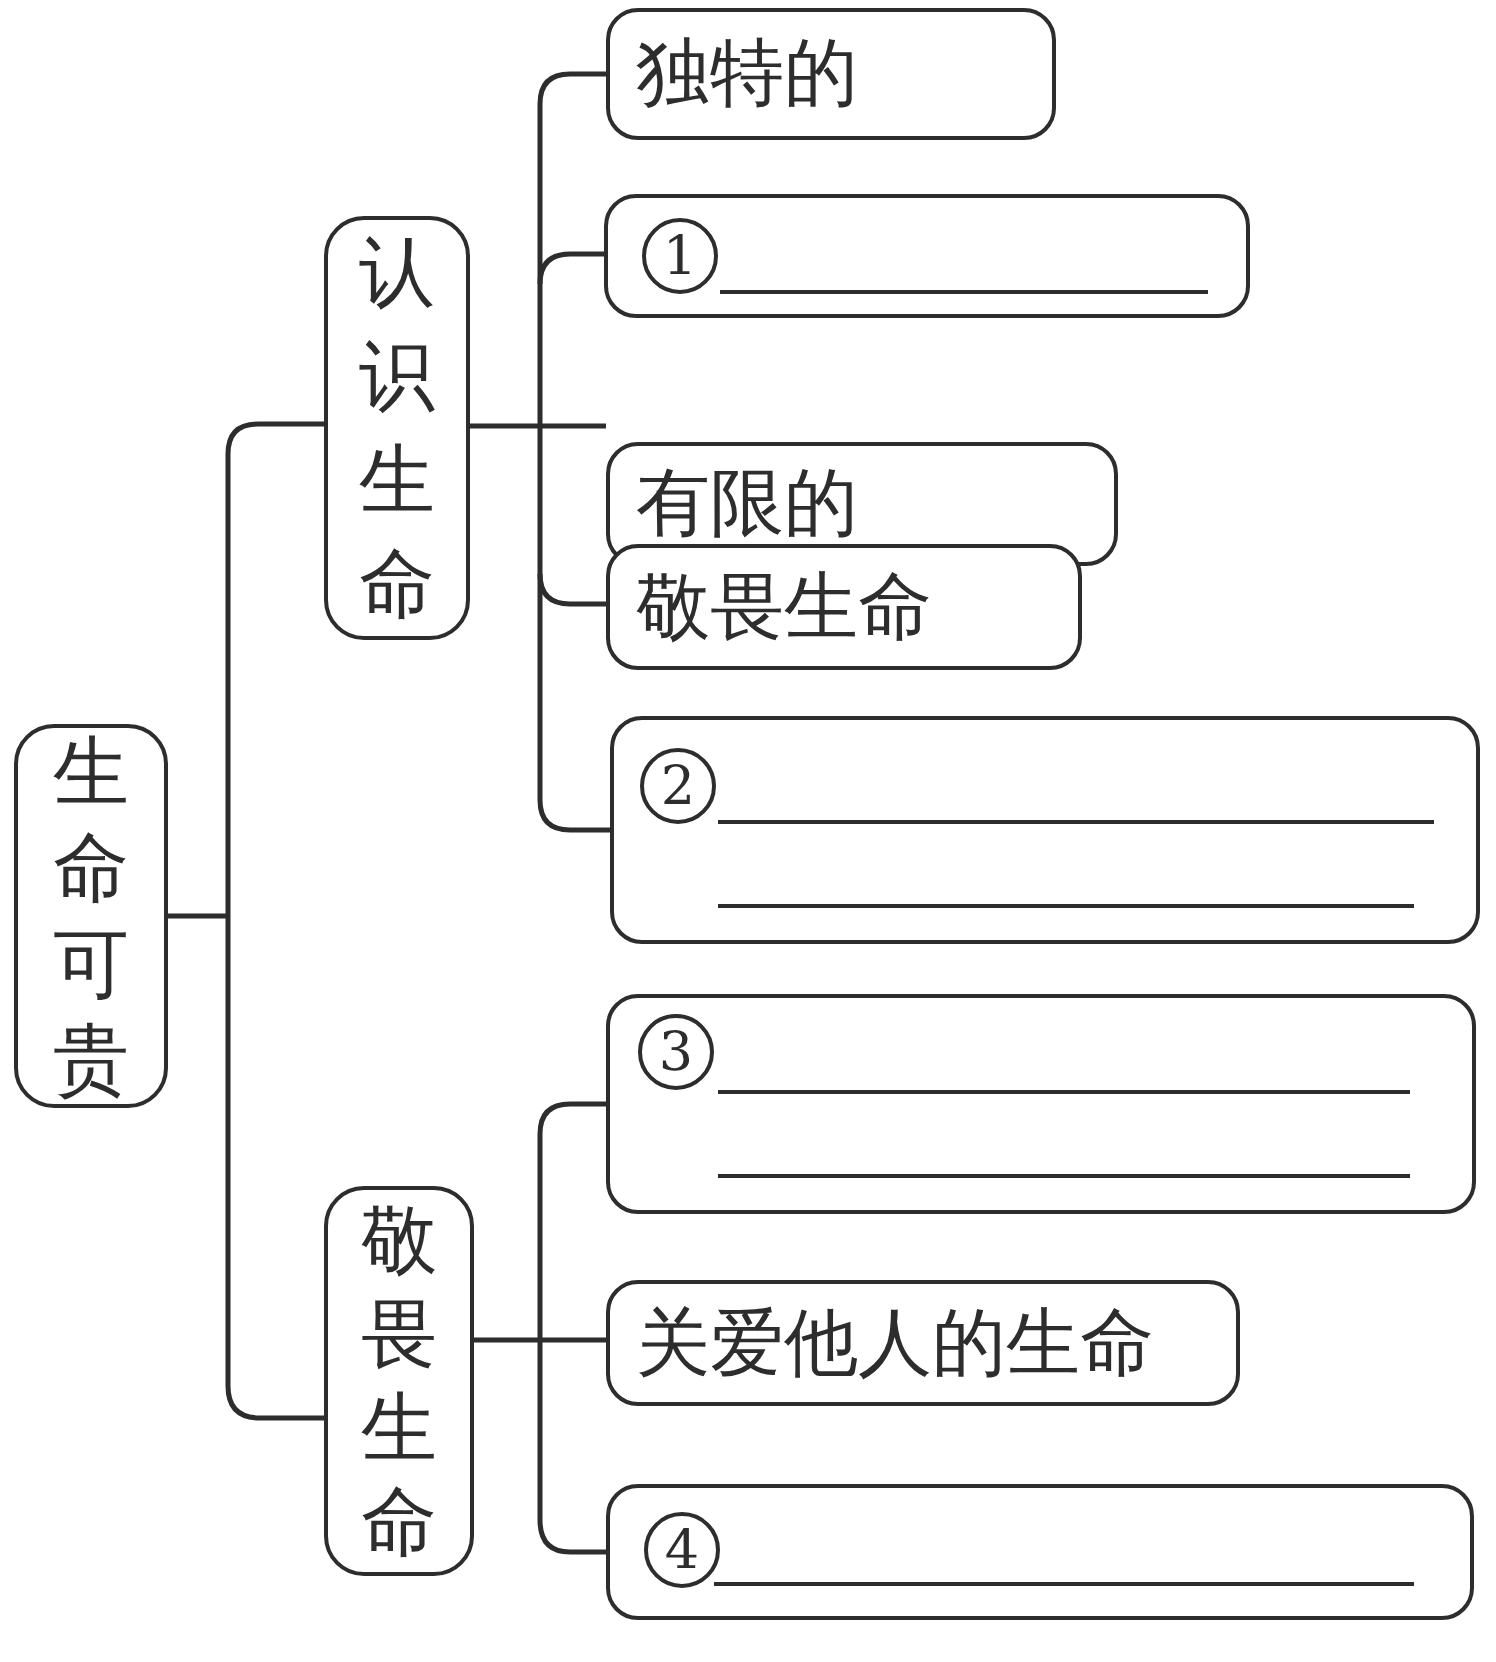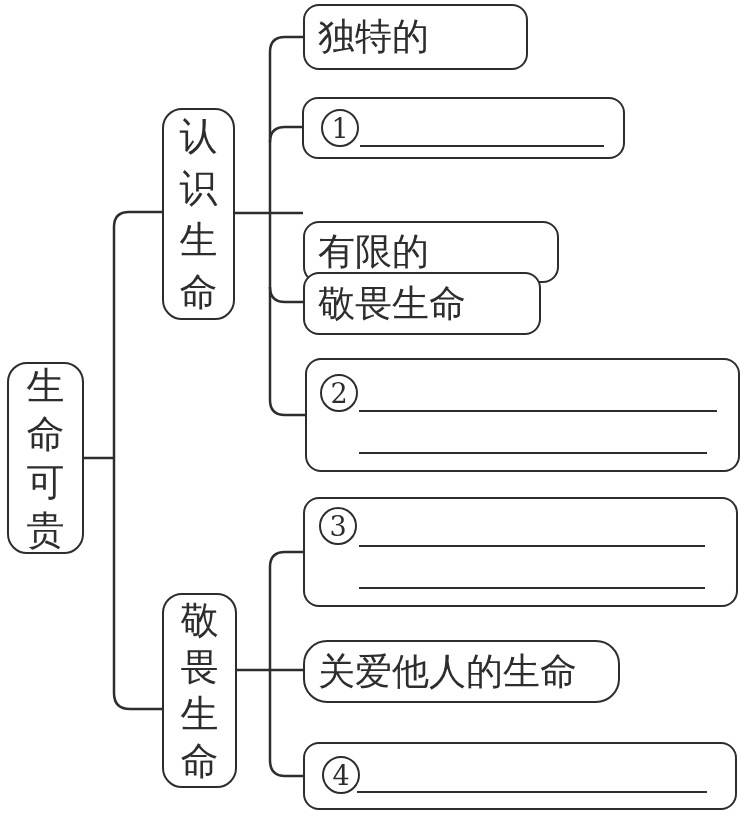--- a/index.html
+++ b/index.html
@@ -118,21 +118,21 @@
     <span class="uline" style="left:52px; top:50px; width:358px;"></span>
     <span class="uline" style="left:52px; top:92px; width:348px;"></span>
   </div>
 
   <div class="node leaf blankleaf" style="left:303px; top:497px; width:435px; height:110px;">
     <span class="cnum" style="left:14px; top:8px;">3</span>
     <span class="uline" style="left:54px; top:46px; width:346px;"></span>
     <span class="uline" style="left:54px; top:88px; width:346px;"></span>
   </div>
 
-  <div class="node leaf" style="left:303px; top:640px; width:317px; height:63px;border-radius:24px;">
+  <div class="node leaf" style="left:303px; top:640px; width:317px; height:63px;">
     <span>关爱他人的生命</span>
   </div>
 
   <div class="node leaf blankleaf" style="left:303px; top:742px; width:434px; height:68px;">
     <span class="cnum" style="left:17px; top:12px;">4</span>
     <span class="uline" style="left:52px; top:47px; width:350px;"></span>
   </div>
 
 </div>
 

